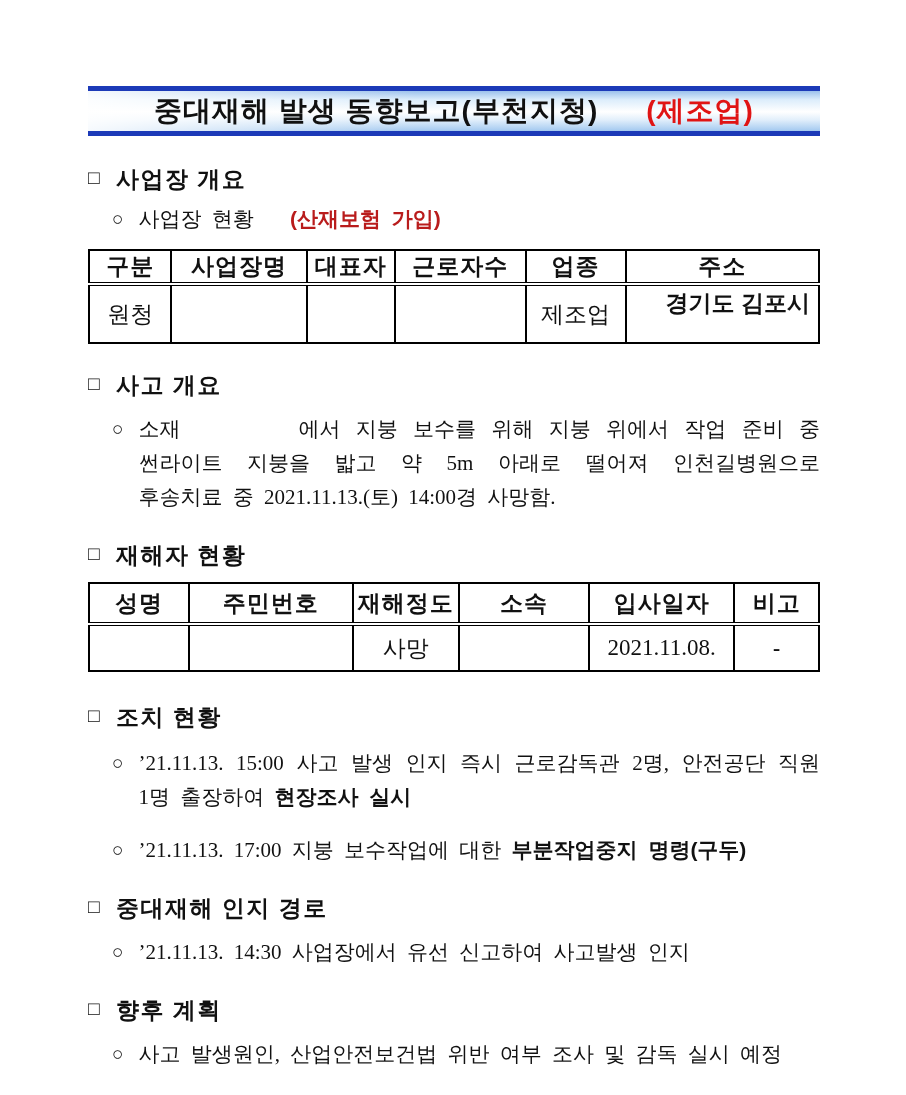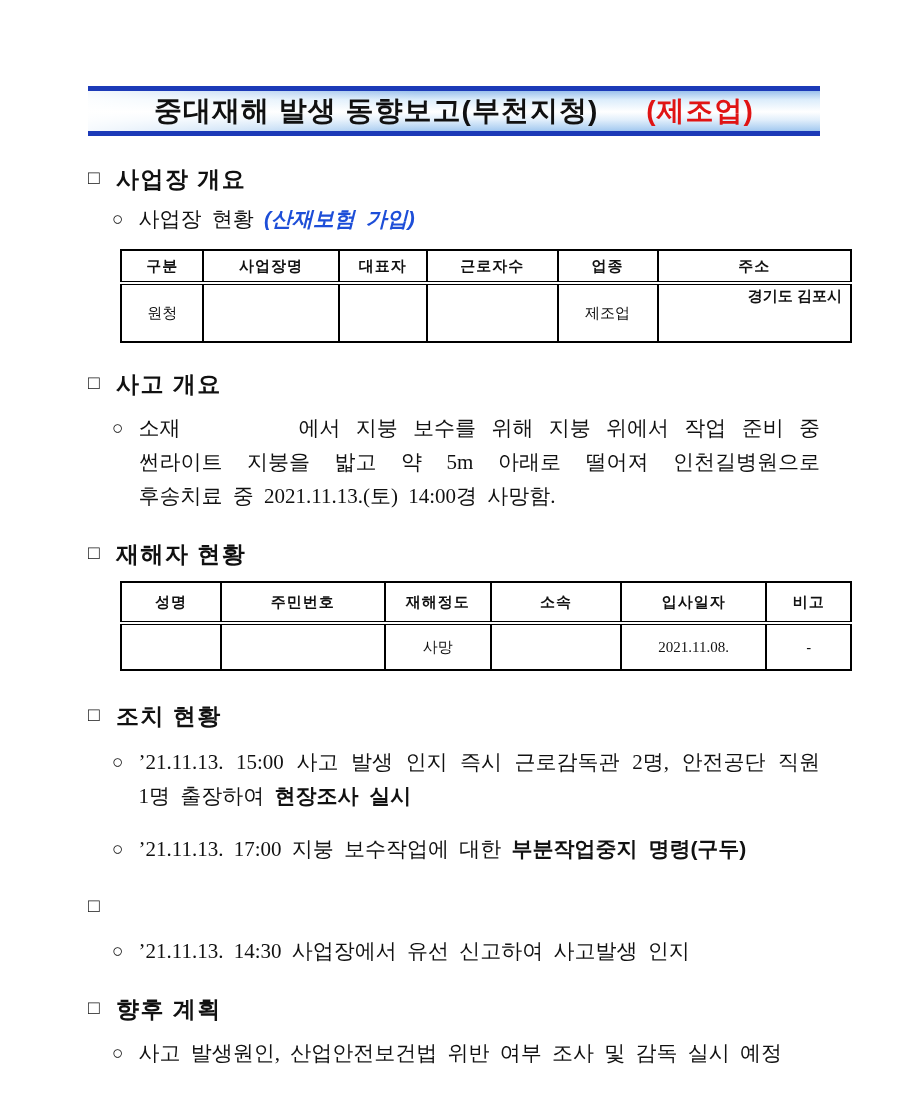--- a/index.html
+++ b/index.html
@@ -29,30 +29,30 @@
   .sec-marker{font-size:19px;font-weight:400;margin-right:15px;position:relative;top:-1px;}
 
   .bullet{
     display:flex;align-items:flex-start;
     margin:13px 0 0 24px;
     font-family:"Liberation Serif","DejaVu Serif",serif;
     font-size:21px;line-height:34px;
   }
   .bullet-marker{margin-right:15px;font-size:19px;flex:0 0 auto;}
   .bullet-content{flex:1 1 auto;word-spacing:5px;}
-  .red-note{color:#1d4ed8;font-weight:bold;font-family:"Liberation Sans","DejaVu Sans",sans-serif;margin-left:0;font-style:italic;}
+  .red-note{color:#b91c1c;font-weight:bold;font-family:"Liberation Sans","DejaVu Sans",sans-serif;margin-left:26px;}
   .strong{font-weight:bold;font-family:"Liberation Sans","DejaVu Sans",sans-serif;}
 
   .just{text-align:justify;text-align-last:justify;}
   .redacted-gap{display:inline-block;width:118px;}
 
   
   table.doc-table{
     border-collapse:collapse;width:100%;margin-top:13px;
-    font-size:15px;table-layout:fixed;margin-left:32px;
+    font-size:23px;table-layout:fixed;
   }
   .doc-table th,.doc-table td{border:2px solid #000;text-align:center;padding:0 4px;}
   .doc-table thead th{border-bottom:4px double #000;font-weight:bold;letter-spacing:1px;}
   .t1 thead th{height:30px;}
   .t1 tbody td{height:52px;}
   .t2 thead th{height:38px;}
   .t2 tbody td{height:44px;}
   td.addr{vertical-align:top;text-align:right;padding:2px 8px;font-weight:bold;}
   .serif-cell{font-family:"Liberation Serif","DejaVu Serif",serif;}
 
@@ -179,20 +179,21 @@
       <span class="bullet-marker">○</span>
       <span class="bullet-content">
         <span>’21.11.13. 17:00 지붕 보수작업에 대한 </span><span class="strong">부분작업중지 명령(구두)</span>
       </span>
     </div>
   </section>
 
   <section class="section">
     <div class="sec-head">
       <span class="sec-marker">□</span>
+      <span>중대재해 인지 경로</span>
     </div>
     <div class="bullet">
       <span class="bullet-marker">○</span>
       <span class="bullet-content">’21.11.13. 14:30 사업장에서 유선 신고하여 사고발생 인지</span>
     </div>
   </section>
 
   <section class="section">
     <div class="sec-head">
       <span class="sec-marker">□</span>

